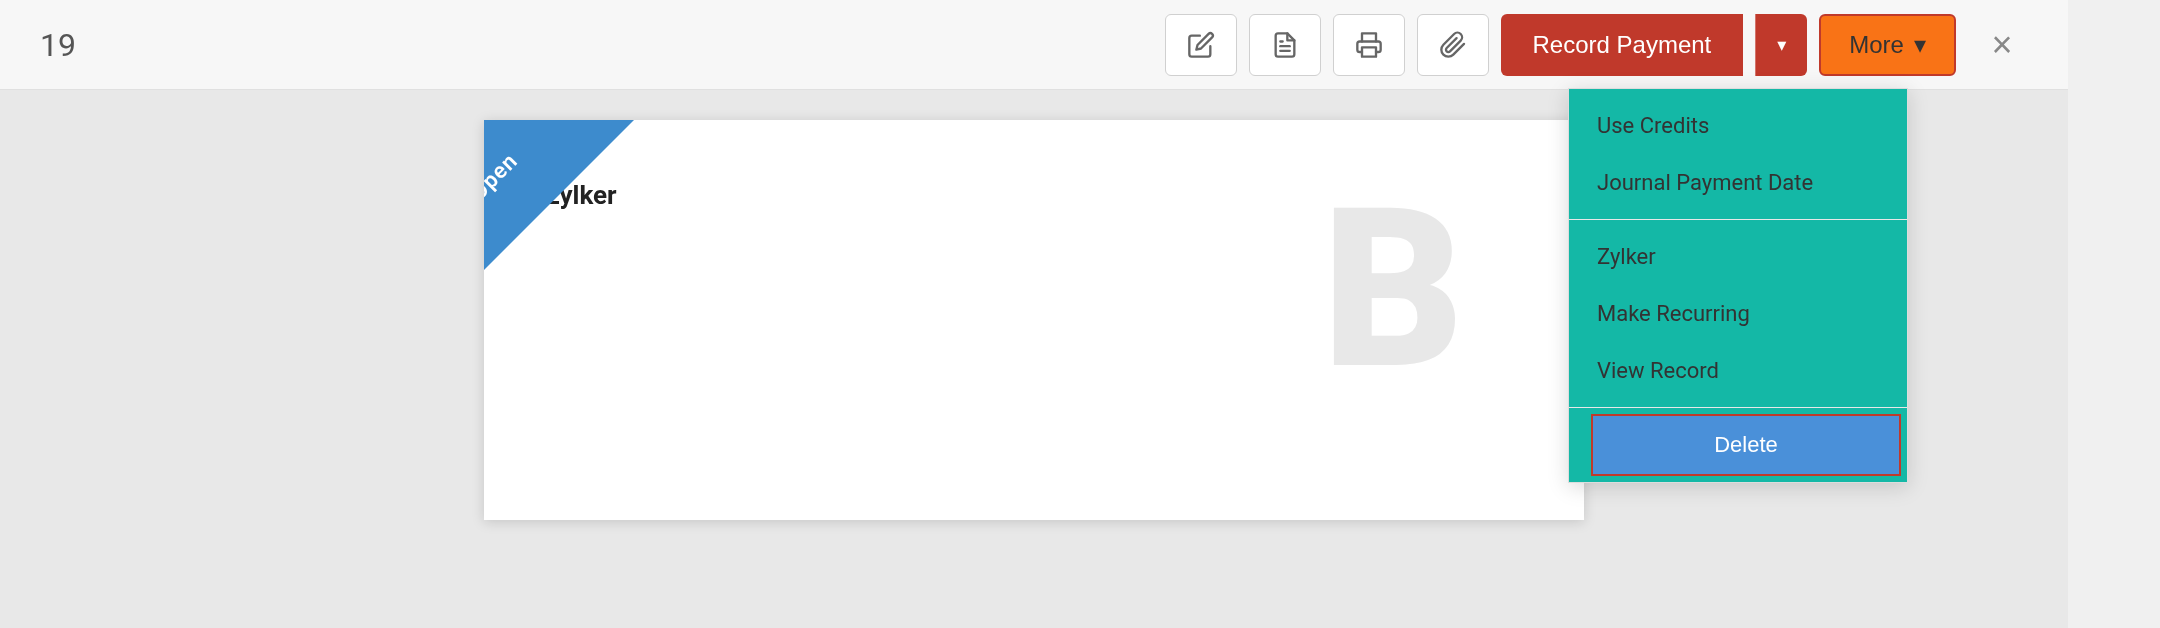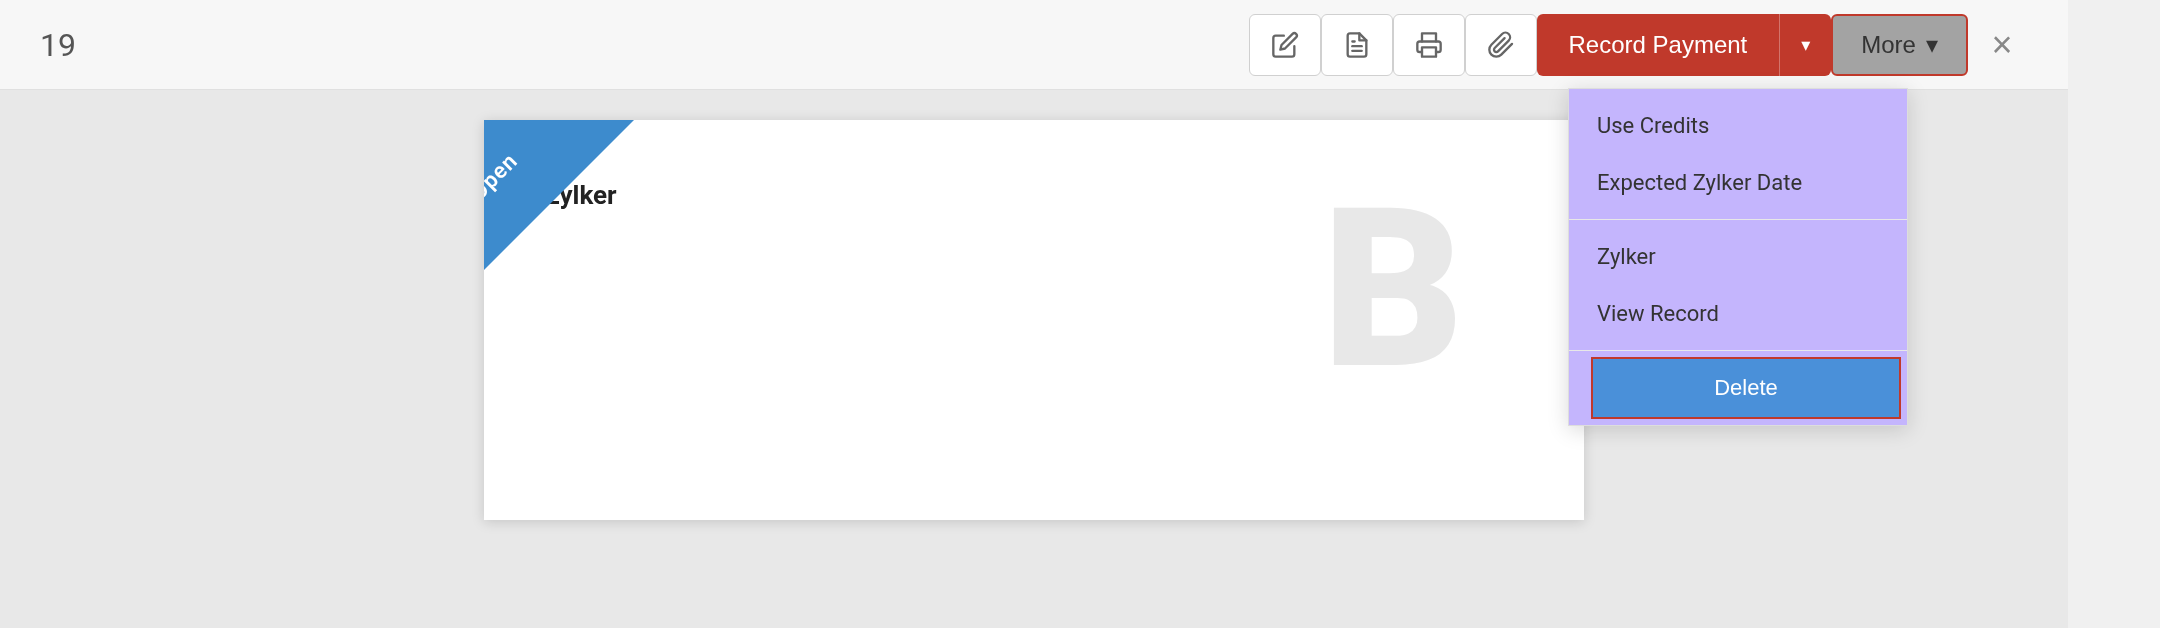--- a/index.html
+++ b/index.html
@@ -37,20 +37,21 @@
     .page-number {
       font-size: 32px;
       color: #555;
       font-weight: 400;
       margin-right: auto;
     }
 
     .toolbar-actions {
       display: flex;
       align-items: center;
+      gap: 12px;
     }
 
     .icon-btn {
       width: 72px;
       height: 62px;
       background: #fff;
       border: 1px solid #d0d0d0;
       border-radius: 6px;
       display: flex;
       align-items: center;
@@ -87,21 +88,21 @@
       border-radius: 0 6px 6px 0;
       display: flex;
       align-items: center;
       justify-content: center;
       cursor: pointer;
       font-size: 18px;
     }
 
     .more-btn {
       height: 62px;
-      background: #a3a3a3;
+      background: #f97316;
       border: 2px solid #c0392b;
       border-radius: 6px;
       padding: 0 28px;
       font-size: 24px;
       color: #333;
       cursor: pointer;
       display: flex;
       align-items: center;
       gap: 10px;
     }
@@ -193,21 +194,21 @@
       color: #e8e8e8;
       line-height: 1;
     }
 
     
     .dropdown-menu {
       position: absolute;
       top: 88px;
       right: 160px;
       width: 340px;
-      background: #c4b5fd;
+      background: #14b8a6;
       border: 1px solid #ddd;
       box-shadow: 0 4px 20px rgba(0,0,0,0.15);
       z-index: 100;
     }
 
     .dropdown-section {
       padding: 8px 0;
       border-bottom: 1px solid #e8e8e8;
     }
 
@@ -300,25 +301,26 @@
       </div>
       <div class="company-name">Zylker</div>
       <div class="big-b">B</div>
     </div>
   </div>
 
   <div class="dropdown-menu">
 
     <div class="dropdown-section">
       <div class="dropdown-item">Use Credits</div>
-      <div class="dropdown-item">Expected Zylker Date</div>
+      <div class="dropdown-item">Journal Payment Date</div>
     </div>
 
     <div class="dropdown-section">
       <div class="dropdown-item">Zylker</div>
+      <div class="dropdown-item">Make Recurring</div>
       <div class="dropdown-item">View Record</div>
     </div>
 
     <div class="dropdown-section">
       <button class="dropdown-item-delete">Delete</button>
     </div>
 
   </div>
 
 </div>

